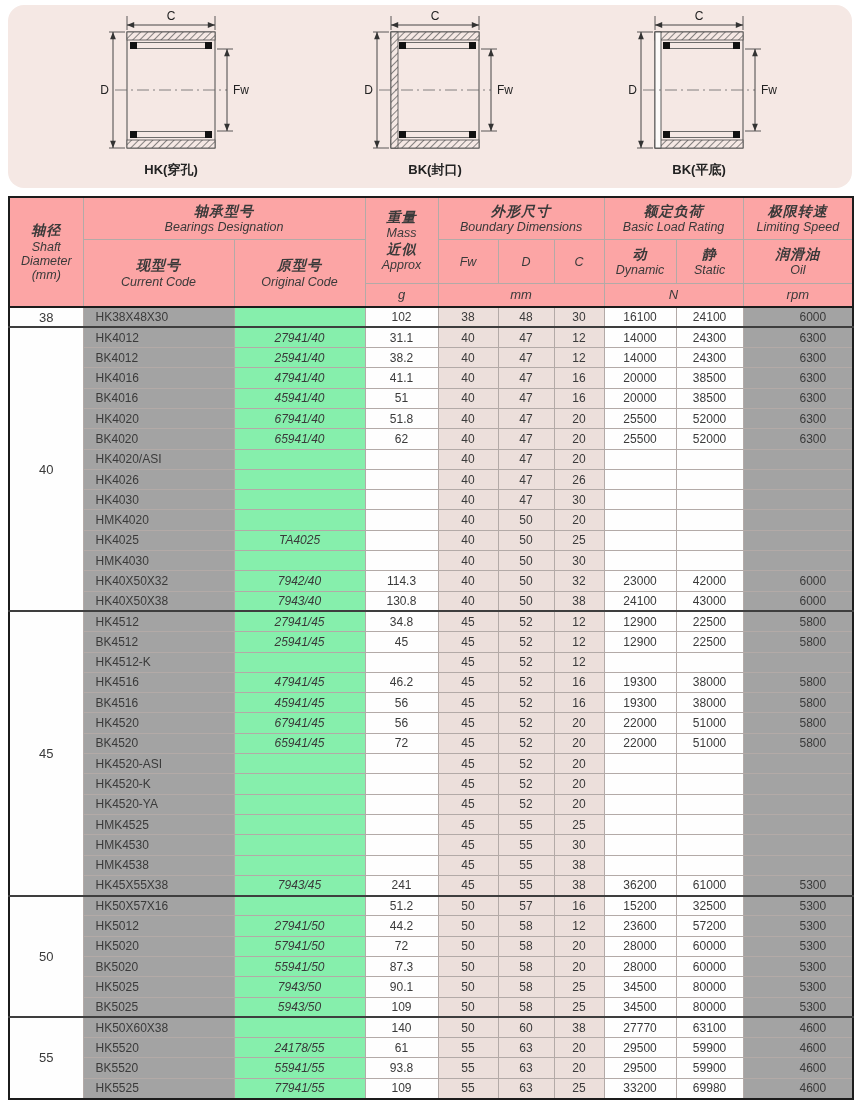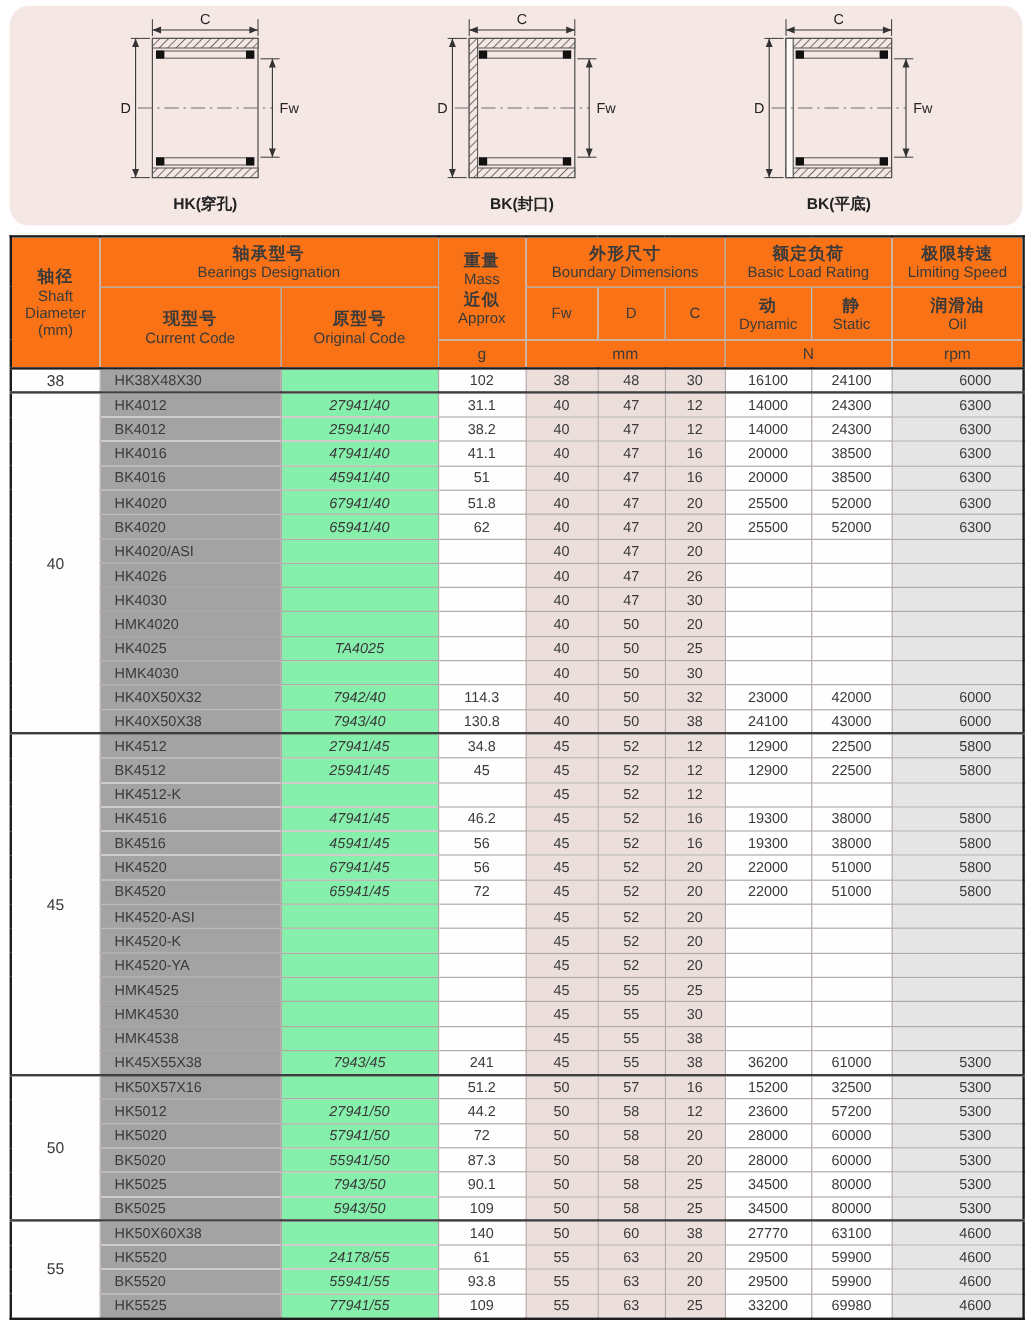--- a/index.html
+++ b/index.html
@@ -22,35 +22,35 @@
   table.bearing {
     position:absolute; left:8px; top:196px; width:844px;
     border-collapse:collapse; table-layout:fixed;
     border:2.5px solid #1c1c1c;
   }
   th, td {
     border:1px solid #b3aaa7; padding:0 2px; text-align:center;
     vertical-align:middle; overflow:hidden; white-space:nowrap;
   }
   thead { border-bottom:2.5px solid #1c1c1c; }
-  thead th { background:#f97316; font-weight:400; }
+  thead th { background:#fca5a5; font-weight:400;font-style:italic; }
   tr.h1 th { height:42px; }
   tr.h2 th { height:44px; }
   tr.h3 th { height:24px; font-size:13px; }
   .zh { font-size:14px; font-weight:700; line-height:1.3; letter-spacing:1px; }
   .en { font-size:12.5px; font-weight:400; line-height:1.15; letter-spacing:0; }
   tbody.grp { border-top:2px solid #3e3e3e; }
   tbody td { font-size:12px; height:20.3px; }
   .c-shaft { background:#fefefe; font-size:13px; }
   .c-cur   { background:#a3a3a3; text-align:left; padding-left:12px; }
   .c-org   { background:#86efac;font-style:italic; }
   .c-mass  { background:#fefefe;text-align:center; }
   .c-dim   { background:#ecdfdb; }
   .c-num   { background:#fefefe; }
-  .c-oil   { background:#e5e5e5;padding-left:32px; }
+  .c-oil   { background:#a3a3a3;padding-left:32px; }
 </style>
 </head>
 <body>
 
 <svg width="0" height="0" style="position:absolute">
   <defs>
     <pattern id="hatch" width="5" height="5" patternUnits="userSpaceOnUse" patternTransform="rotate(45)">
       <rect width="5" height="5" fill="#f5e8e4"></rect>
       <line x1="0" y1="0" x2="0" y2="5" stroke="#555" stroke-width="1.4"></line>
     </pattern>

